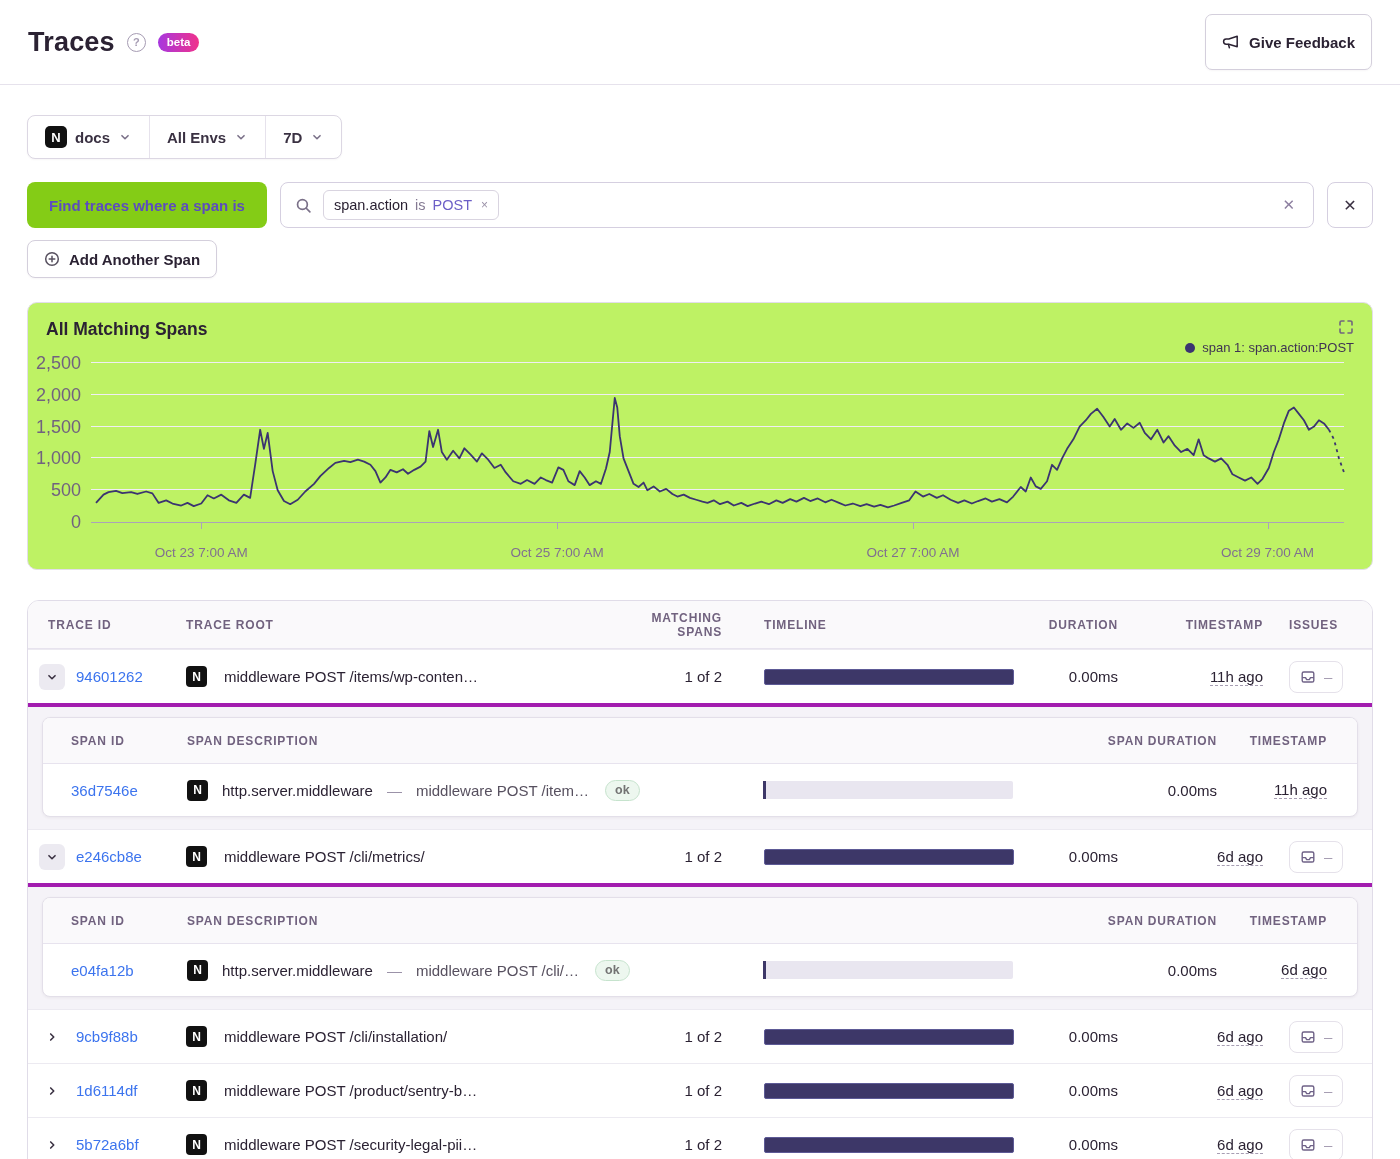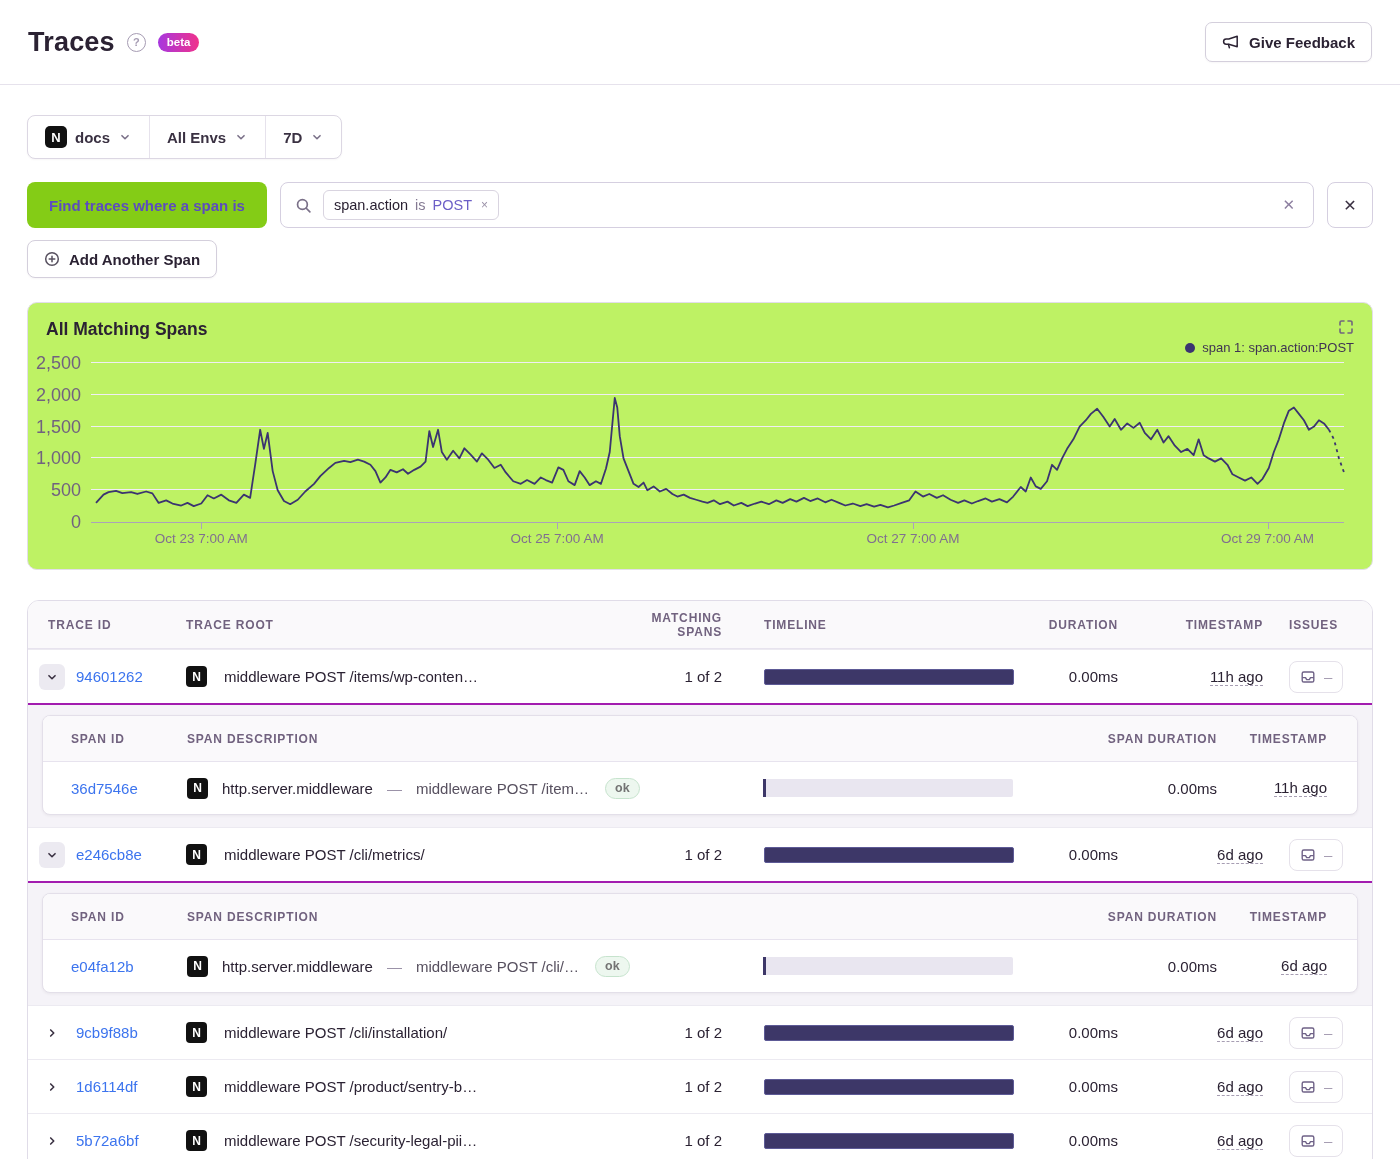--- a/index.html
+++ b/index.html
@@ -9,21 +9,21 @@
   
   .page-header { height: 85px; display: flex; align-items: center; justify-content: space-between;
                  padding: 0 28px; border-bottom: 1px solid #e6e2ec; background: #fff; }
   .title-wrap { display: flex; align-items: center; gap: 12px; }
   .page-title { font-size: 27px; font-weight: 700; color: #2b2233; letter-spacing: .2px; }
   .help-icon { width: 19px; height: 19px; border: 1.6px solid #a69cb3; border-radius: 50%;
                color: #a69cb3; font-size: 11px; font-weight: 700; display: flex; align-items: center;
                justify-content: center; cursor: pointer; }
   .beta-badge { color: #fff; font-size: 11.5px; font-weight: 700; padding: 3px 9px 4px; border-radius: 11px;
                 background: linear-gradient(90deg, #a737df, #f0328b); }
-  .feedback-btn { display: flex; align-items: center; gap: 9px; height: 40px; padding: 0 16px;
+  .feedback-btn { display: flex; align-items: center; gap: 9px; height: 56px; padding: 0 16px;
                   background: #fff; border: 1px solid #d4cfdc; border-radius: 7px; cursor: pointer;
                   font-weight: 700; font-size: 15px; color: #2b2233; box-shadow: 0 1px 2px rgba(43,34,51,.04); }
 
   .main { padding: 0 27px; }
 
   
   .filter-bar { margin-top: 30px; display: inline-flex; align-items: stretch; height: 44px;
                 border: 1px solid #dcd7e3; border-radius: 8px; background: #fff;
                 box-shadow: 0 1px 2px rgba(43,34,51,.04); }
   .filter-seg { display: flex; align-items: center; gap: 8px; padding: 0 17px; cursor: pointer;
@@ -66,21 +66,21 @@
   .legend { display: flex; align-items: center; gap: 7px; font-size: 13px; color: #3f3352; cursor: pointer; }
   .legend-dot { width: 10px; height: 10px; border-radius: 50%; }
   .plot-wrap { margin-top: 8px; }
   .plot { position: relative; height: 160px; margin: 0 10px 0 45px; border-bottom: 1px solid #aba3b8; }
   .gridline { position: absolute; left: 0; right: 0; height: 1px; background: #f0eef4; }
   .ylab { position: absolute; right: calc(100% + 10px); transform: translateY(50%); font-size: 18px;
           color: #71627f; white-space: nowrap; }
   .plot svg { position: absolute; inset: 0; width: 100%; height: 100%; overflow: visible; }
   .xaxis { position: relative; height: 34px; margin: 0 10px 0 45px; }
   .xtick { position: absolute; top: 0; width: 1px; height: 6px; background: #aba3b8; }
-  .xlab { position: absolute; top: 8px; transform: translateX(-50%); font-size: 13.5px; color: #80708f;
+  .xlab { position: absolute; top: 22px; transform: translateX(-50%); font-size: 13.5px; color: #80708f;
           white-space: nowrap; }
 
   
   .trace-table { margin-top: 30px; border: 1px solid #e0dce8; border-radius: 12px 12px 0 0; background: #fff;
                  overflow: hidden; }
   .t-grid { display: grid; grid-template-columns: 48px 110px 1fr 116px 314px 82px 145px 99px; align-items: center; }
   .thead { height: 48px; background: #faf9fb; border-bottom: 1px solid #e7e3ee; }
   .th { font-size: 12px; font-weight: 700; letter-spacing: .07em; text-transform: uppercase; color: #71627f; }
   .th-traceid { grid-column: 1 / 3; padding-left: 20px; }
   .th-right { text-align: right; padding-right: 10px; }
@@ -99,21 +99,21 @@
   .timeline-bar { margin-left: 32px; width: 250px; height: 16px; background: #3d3768;
                   border: 1px solid #5d5a96; border-radius: 2px; }
   .age { display: inline-block; border-bottom: 1px dashed #a79eb3; cursor: pointer; }
   .issues-cell { display: flex; padding-left: 16px; }
   .issues-btn { display: flex; align-items: center; gap: 8px; height: 32px; padding: 0 10px;
                 border: 1px solid #e5e1ea; border-radius: 8px; background: #fff; cursor: pointer;
                 color: #6f6287; }
   .issues-dash { color: #a79eb3; font-size: 15px; }
 
   
-  .expansion { background: #f5f3f8; border-top: 2px solid #a21caf; padding: 10px 14px 12px; }
+  .expansion { background: #f5f3f8; border-top: 4px solid #a21caf; padding: 10px 14px 12px; }
   .span-table { background: #fff; border: 1px solid #e3dfe9; border-radius: 8px; overflow: hidden;
                 box-shadow: 0 1px 3px rgba(43,34,51,.06); }
   .s-grid { display: grid; grid-template-columns: 144px 1fr 312px 188px 130px; align-items: center; }
   .shead { height: 46px; background: #faf9fb; border-bottom: 1px solid #e7e3ee; }
   .sh-id { padding-left: 28px; }
   .sh-dur { text-align: right; padding-right: 10px; }
   .sh-ts { text-align: right; padding-right: 30px; }
   .s-row { height: 52px; }
   .s-id { padding-left: 28px; }
   .s-desc { display: flex; align-items: center; gap: 14px; overflow: hidden; }

